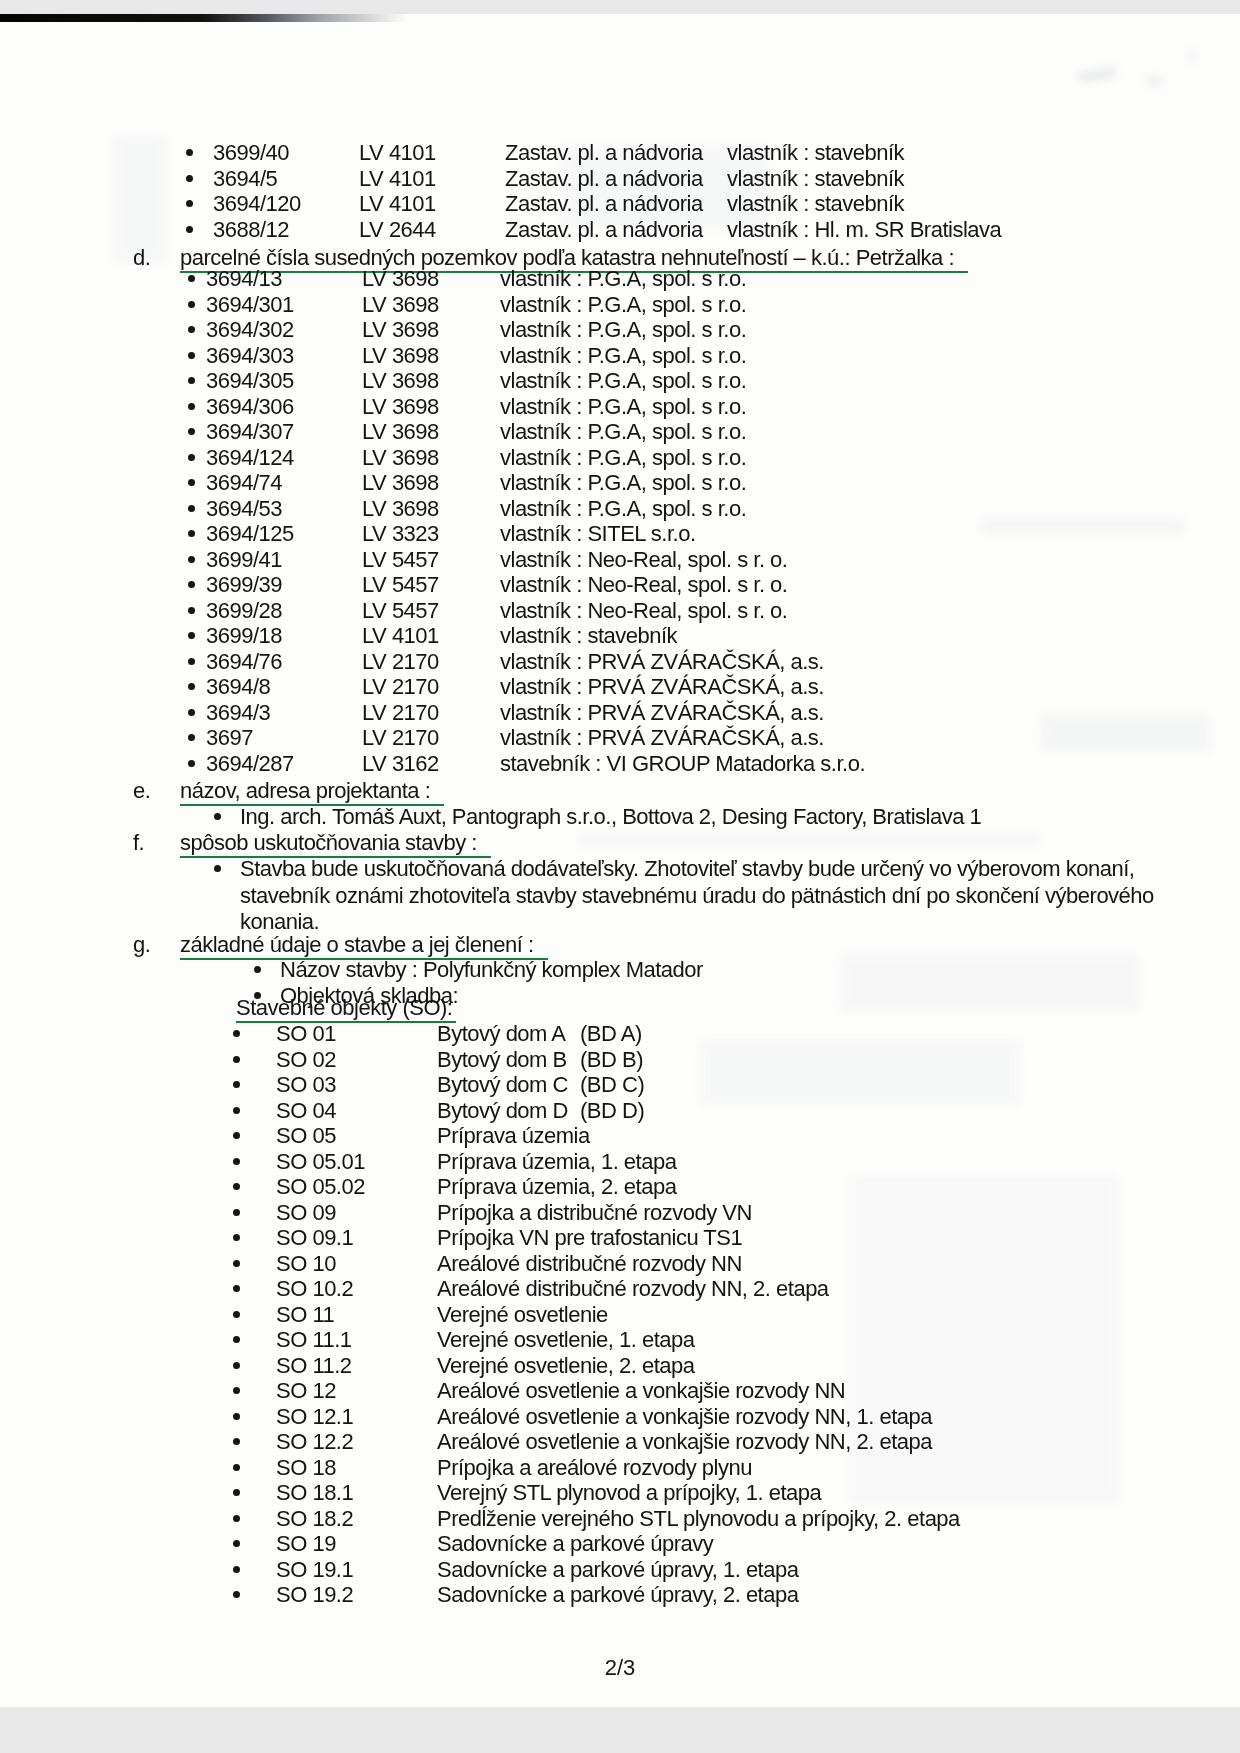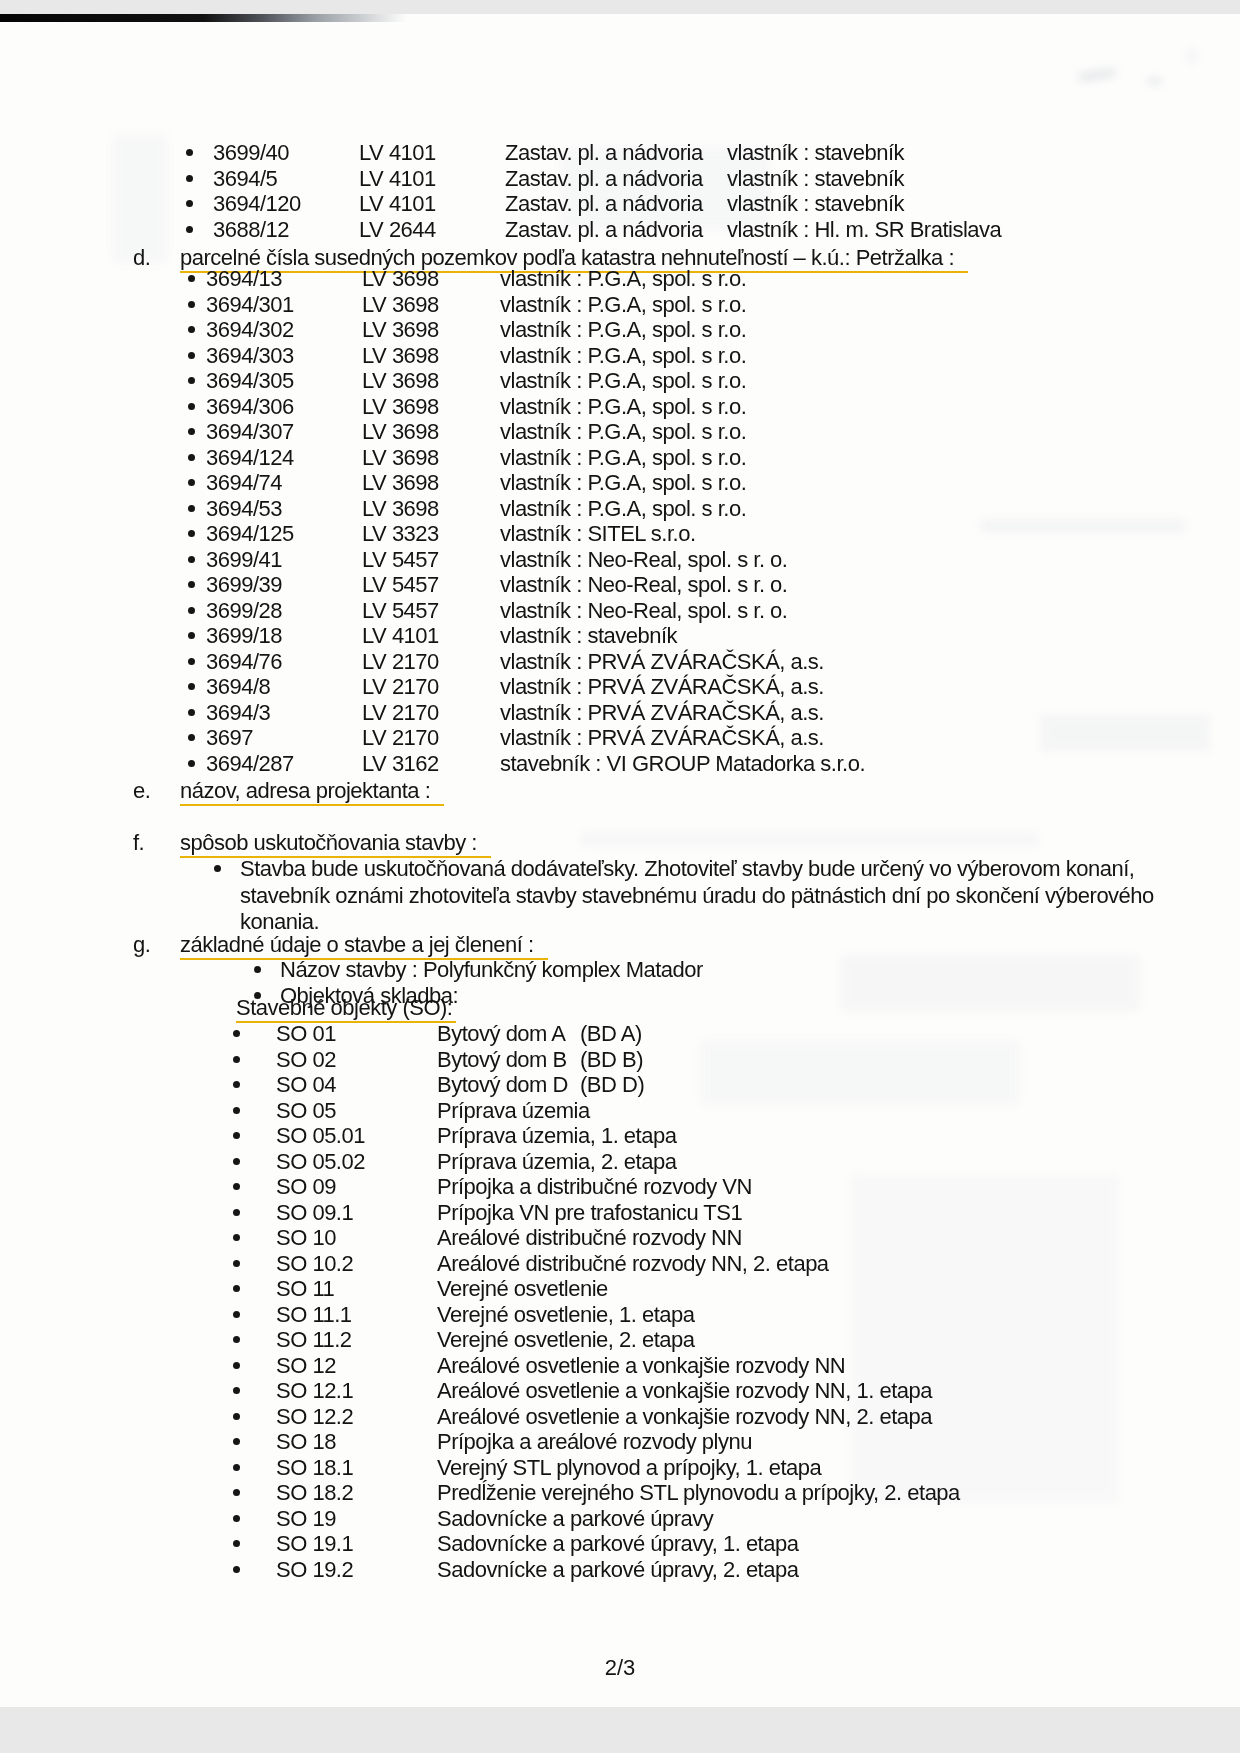--- a/index.html
+++ b/index.html
@@ -30,21 +30,21 @@
   .d-row .c-lv{left:362px;}
   .d-row .c-owner{left:500px;}
   
   .so-row .dot{left:233px;}
   .so-row .c-code{left:276px;}
   .so-row .c-desc{left:437px;}
   .so-row .c-abbr{left:580px;}
   
   .sec-letter{position:absolute;left:133px;top:0;line-height:26px;}
   .sec-head{position:absolute;left:180px;top:0;line-height:26px;}
-  .u{border-bottom:2px solid #eab308;padding-bottom:1px;padding-right:14px;}
+  .u{border-bottom:2px solid #15803d;padding-bottom:1px;padding-right:14px;}
   .bullet-line{position:relative;height:26px;line-height:26px;white-space:nowrap;}
   .bullet-line .dot{left:214px;}
   .bullet-line .txt{position:absolute;left:240px;top:0;line-height:26px;}
   .para-line{position:relative;height:26.5px;line-height:26.5px;white-space:nowrap;}
   .para-line .txt{position:absolute;left:240px;top:0;}
   .pageno{position:absolute;left:0;top:1641px;width:1240px;text-align:center;letter-spacing:0;}
   
   .scan-strip{
     position:absolute;left:0;top:0;width:565px;height:8px;
     background:linear-gradient(to right,#050505 0%,#111 36%,#4c4f55 46%,#9aa0a6 56%,rgba(200,203,208,0) 72%);
@@ -249,20 +249,24 @@
         <span class="cell c-parcel">3694/287</span>
         <span class="cell c-lv">LV 3162</span>
         <span class="cell c-owner">stavebník : VI GROUP Matadorka s.r.o.</span>
       </div>
     </div>
 
   <div class="abs" style="left:0;top:764px;width:1240px;height:26px;">
     <span class="sec-letter">e.</span>
     <span class="sec-head"><span class="u">názov, adresa projektanta :</span></span>
   </div>
+  <div class="abs bullet-line" style="left:0;top:790px;width:1240px;">
+    <span class="dot"></span>
+    <span class="txt">Ing. arch. Tomáš Auxt, Pantograph s.r.o., Bottova 2, Desing Factory, Bratislava 1</span>
+  </div>
 
   <div class="abs" style="left:0;top:816px;width:1240px;height:26px;">
     <span class="sec-letter">f.</span>
     <span class="sec-head"><span class="u">spôsob uskutočňovania stavby :</span></span>
   </div>
   <div class="abs" style="left:0;top:842px;width:1240px;">
 
       <div class="para-line">
         <span class="txt">Stavba bude uskutočňovaná dodávateľsky. Zhotoviteľ stavby bude určený vo výberovom konaní,</span>
       </div>
@@ -306,20 +310,26 @@
         <span class="cell c-abbr">(BD A)</span>
       </div>
 
       <div class="row so-row">
         <span class="dot"></span>
         <span class="cell c-code">SO 02</span>
         <span class="cell c-desc">Bytový dom B</span>
         <span class="cell c-abbr">(BD B)</span>
       </div>
 
+      <div class="row so-row">
+        <span class="dot"></span>
+        <span class="cell c-code">SO 03</span>
+        <span class="cell c-desc">Bytový dom C</span>
+        <span class="cell c-abbr">(BD C)</span>
+      </div>
 
       <div class="row so-row">
         <span class="dot"></span>
         <span class="cell c-code">SO 04</span>
         <span class="cell c-desc">Bytový dom D</span>
         <span class="cell c-abbr">(BD D)</span>
       </div>
 
       <div class="row so-row">
         <span class="dot"></span>

